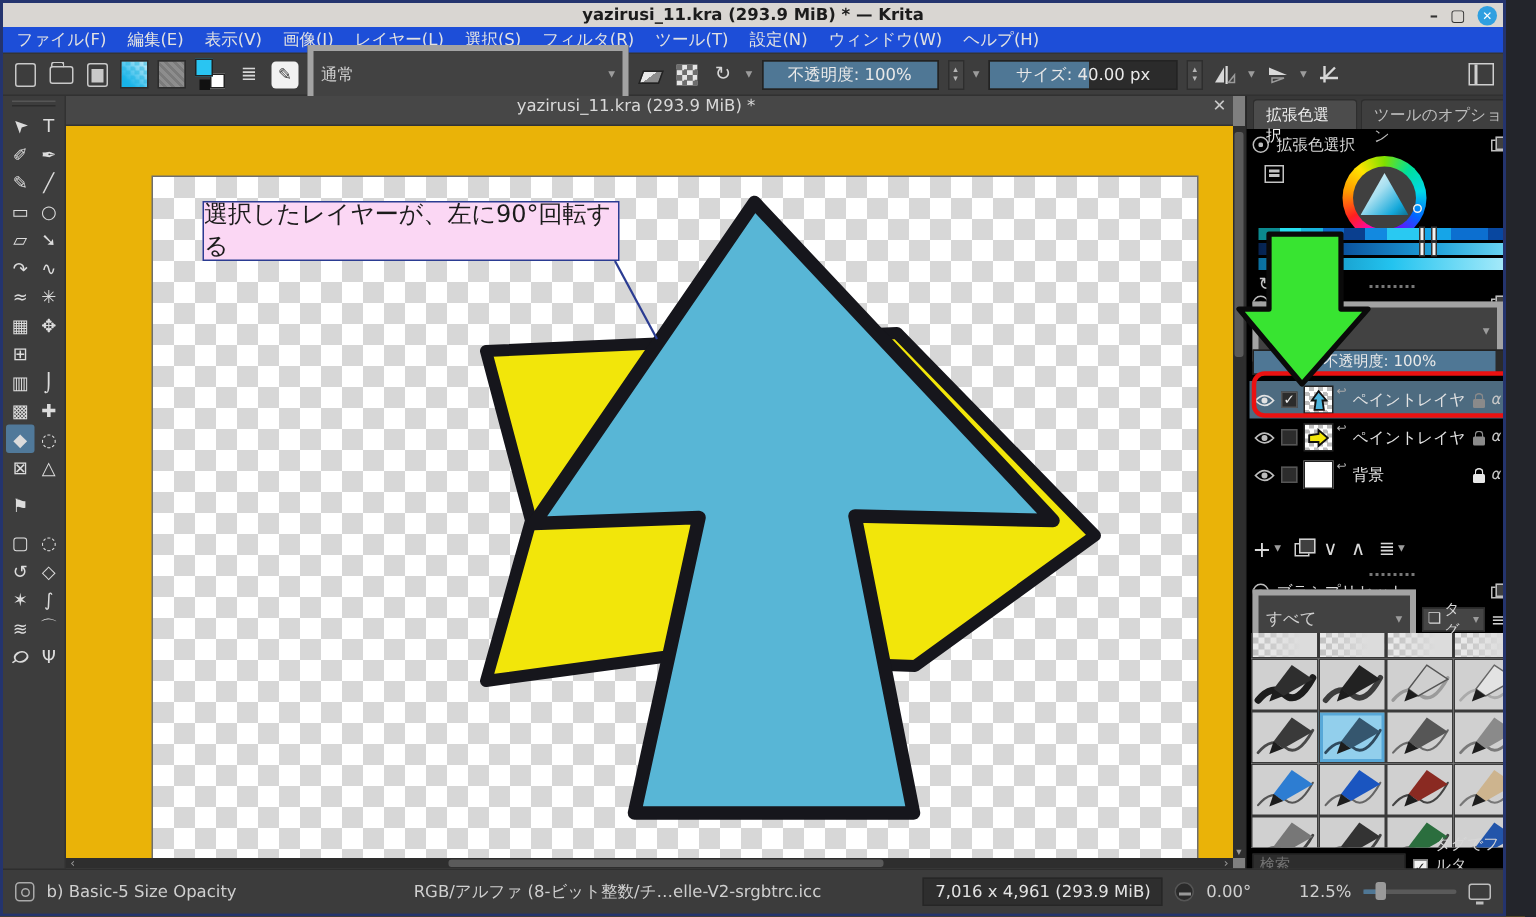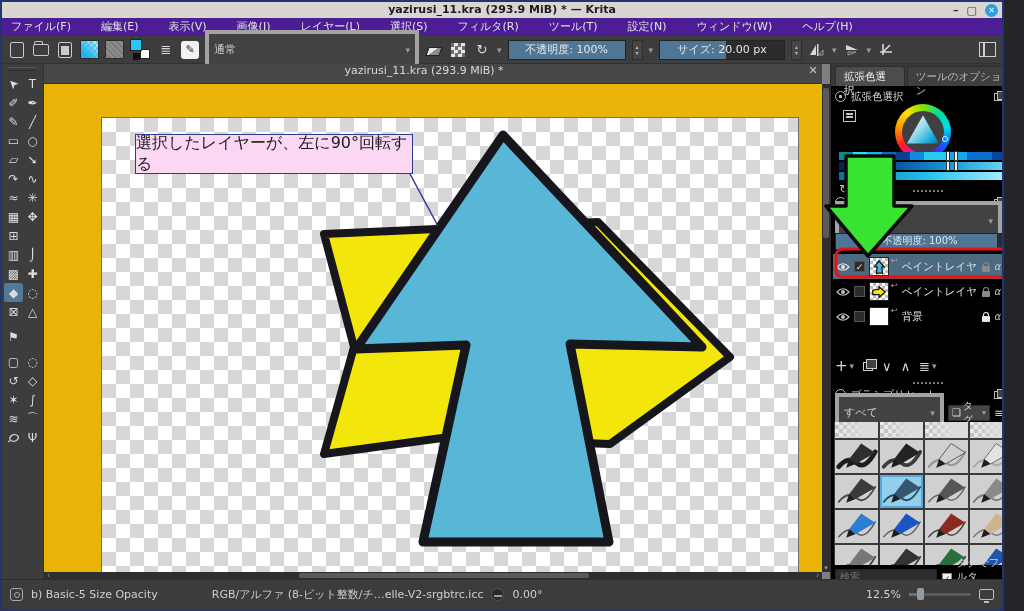--- a/index.html
+++ b/index.html
@@ -6,21 +6,21 @@
 html,body{background:#23252b}
 body{font-family:"DejaVu Sans",sans-serif;font-size:11px;color:#d6d6d6}
 #win{position:relative;width:1004px;height:611px;background:#3d3d3d;border:2px solid #24346e;overflow:hidden}
 .abs{position:absolute}
 
 #titlebar{left:0;top:0;right:0;height:16px;background:#d9d6d2;color:#1c1c1c;font-weight:bold;text-align:center;line-height:16px;font-size:11px}
 #winctl{right:4px;top:1px;display:flex;gap:8px;align-items:center;height:14px}
 #winctl .wbtn{color:#333;font-size:11px;line-height:13px}
 #btn-close{width:13px;height:13px;border-radius:50%;background:#2f9fe0;color:#fff;font-size:8px;line-height:13px;text-align:center}
 
-#menubar{left:0;top:16px;right:0;height:18px;background:#4c1d95;border-bottom:1px solid #343434;display:flex;align-items:center;gap:30px;padding:0 9px;color:#e2e2e2}
+#menubar{left:0;top:16px;right:0;height:18px;background:#1d4ed8;border-bottom:1px solid #343434;display:flex;align-items:center;gap:14px;padding:0 9px;color:#e2e2e2}
 #menubar span{cursor:default}
 
 #maintb{left:0;top:34px;right:0;height:28px;background:#3d3d3d;border-bottom:1px solid #313131;display:flex;align-items:center;gap:6px;padding:0 6px}
 .tbico{width:18px;height:18px;display:flex;align-items:center;justify-content:center;color:#d8d8d8;font-size:13px}
 .docico{width:14px;height:16px;border:1.5px solid #c9c9c9;border-radius:2px;position:relative;background:#3d3d3d}
 .docico.save::after{content:"";position:absolute;inset:3px 2px 2px;background:#c9c9c9}
 .folder{width:16px;height:12px;border:1.5px solid #c9c9c9;border-radius:2px;position:relative}
 .folder::before{content:"";position:absolute;top:-4px;left:0;width:7px;height:3px;border:1.5px solid #c9c9c9;border-bottom:none;border-radius:2px 2px 0 0}
 .swatch{width:19px;height:19px;border:1px solid #2c2c2c}
 #grad-swatch{background:linear-gradient(45deg,#18b4e9 20%,rgba(24,180,233,.25)),conic-gradient(#9adbe8 25%,#fff 25% 50%,#9adbe8 50% 75%,#fff 75%);background-size:100% 100%,6px 6px}
@@ -234,21 +234,21 @@
       <span class="fill" style="width:100%"></span>
       <span class="stxt">不透明度: 100%</span>
     </span>
     <span class="spin">
         <span>▴</span>
         <span>▾</span>
       </span>
     <span style="color:#9c9c9c;font-size:9px">▾</span>
     <span class="slider" style="width:126px">
       <span class="fill" style="width:53%"></span>
-      <span class="stxt">サイズ: 20.00 px</span>
+      <span class="stxt">サイズ: 40.00 px</span>
     </span>
     <span class="spin">
         <span>▴</span>
         <span>▾</span>
       </span>
     <span class="tbico">
       <svg width="14" height="12" viewBox="0 0 14 12">
           <polygon points="6,1 6,11 0,11" fill="#d8d8d8"></polygon>
           <rect x="7" y="0" width="1.5" height="12" fill="#d8d8d8"></rect>
           <polygon points="9,11 13,11 13,6" fill="none" stroke="#9a9a9a"></polygon>
@@ -608,21 +608,22 @@
     <div id="bsearch">
       <input placeholder="検索" style="">
       <span class="wchk">✓</span>
       <span style="font-size:10.5px">タグでフィルタ</span>
     </div>
   </div>
 
   <div class="abs" id="status">
     <span id="st-ico"></span>
     <span>b) Basic-5 Size Opacity</span>
-    <span style="margin-left:46px">RGB/アルファ (8-ビット整数/チ…elle-V2-srgbtrc.icc</span>
+    <span style="margin-left:110px">RGB/アルファ (8-ビット整数/チ…elle-V2-srgbtrc.icc</span>
+    <span id="st-dims" style="margin-left:60px">7,016 x 4,961 (293.9 MiB)</span>
     <span id="angleico"></span>
     <span>0.00°</span>
     <span style="margin-left:auto">12.5%</span>
     <span id="zslider">
         <span class="fl"></span>
         <span class="hd"></span>
       </span>
     <span id="monico"></span>
   </div>
 

